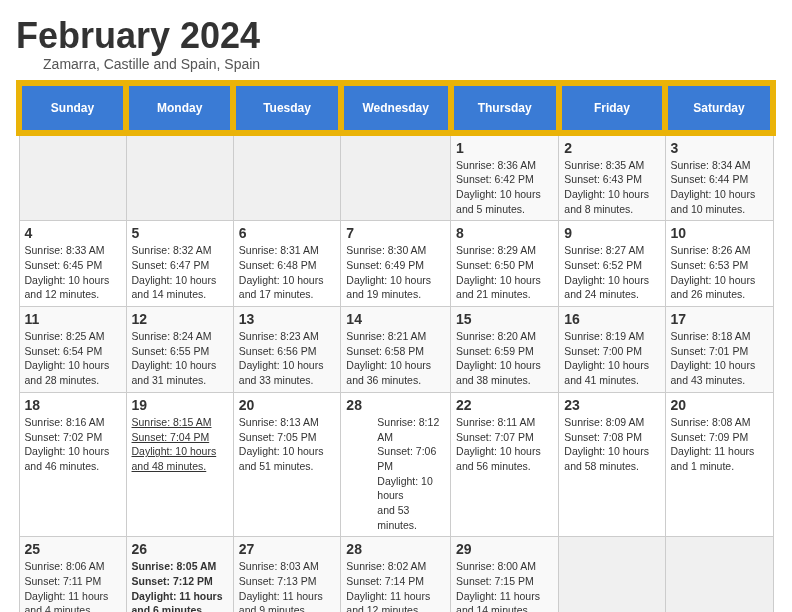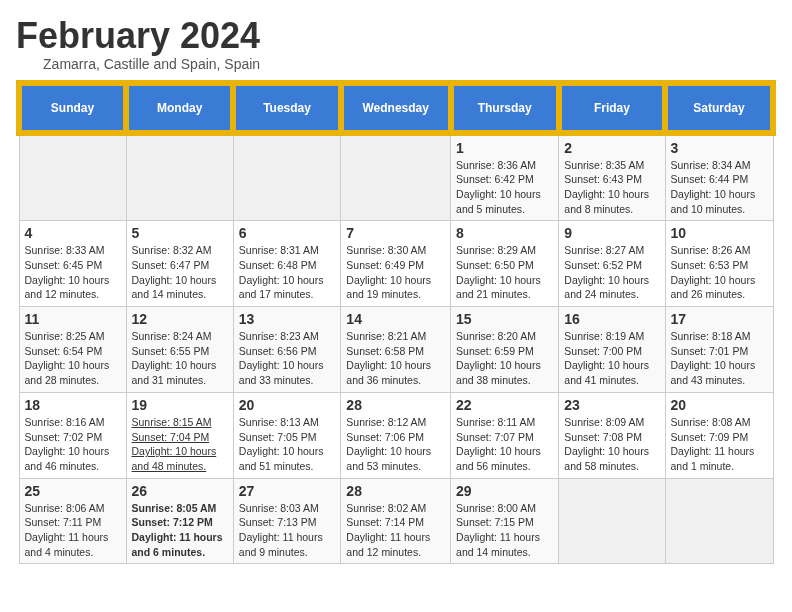--- a/index.html
+++ b/index.html
@@ -255,21 +255,21 @@
         </td>
         <td>
           <span class="day-num">20</span>
           <div class="day-info" style="white-space: pre-line;">Sunrise: 8:13 AM
 Sunset: 7:05 PM
 Daylight: 10 hours
 and 51 minutes.</div>
         </td>
         <td>
           <span class="day-num">28</span>
-          <div class="day-info" style="white-space: pre-line;">Sunrise: 8:12 AM
+          <div class="day-info" style="white-space: pre-line; margin-left: 31px;">Sunrise: 8:12 AM
 Sunset: 7:06 PM
 Daylight: 10 hours
 and 53 minutes.</div>
         </td>
         <td>
           <span class="day-num">22</span>
           <div class="day-info" style="white-space: pre-line;">Sunrise: 8:11 AM
 Sunset: 7:07 PM
 Daylight: 10 hours
 and 56 minutes.</div>

